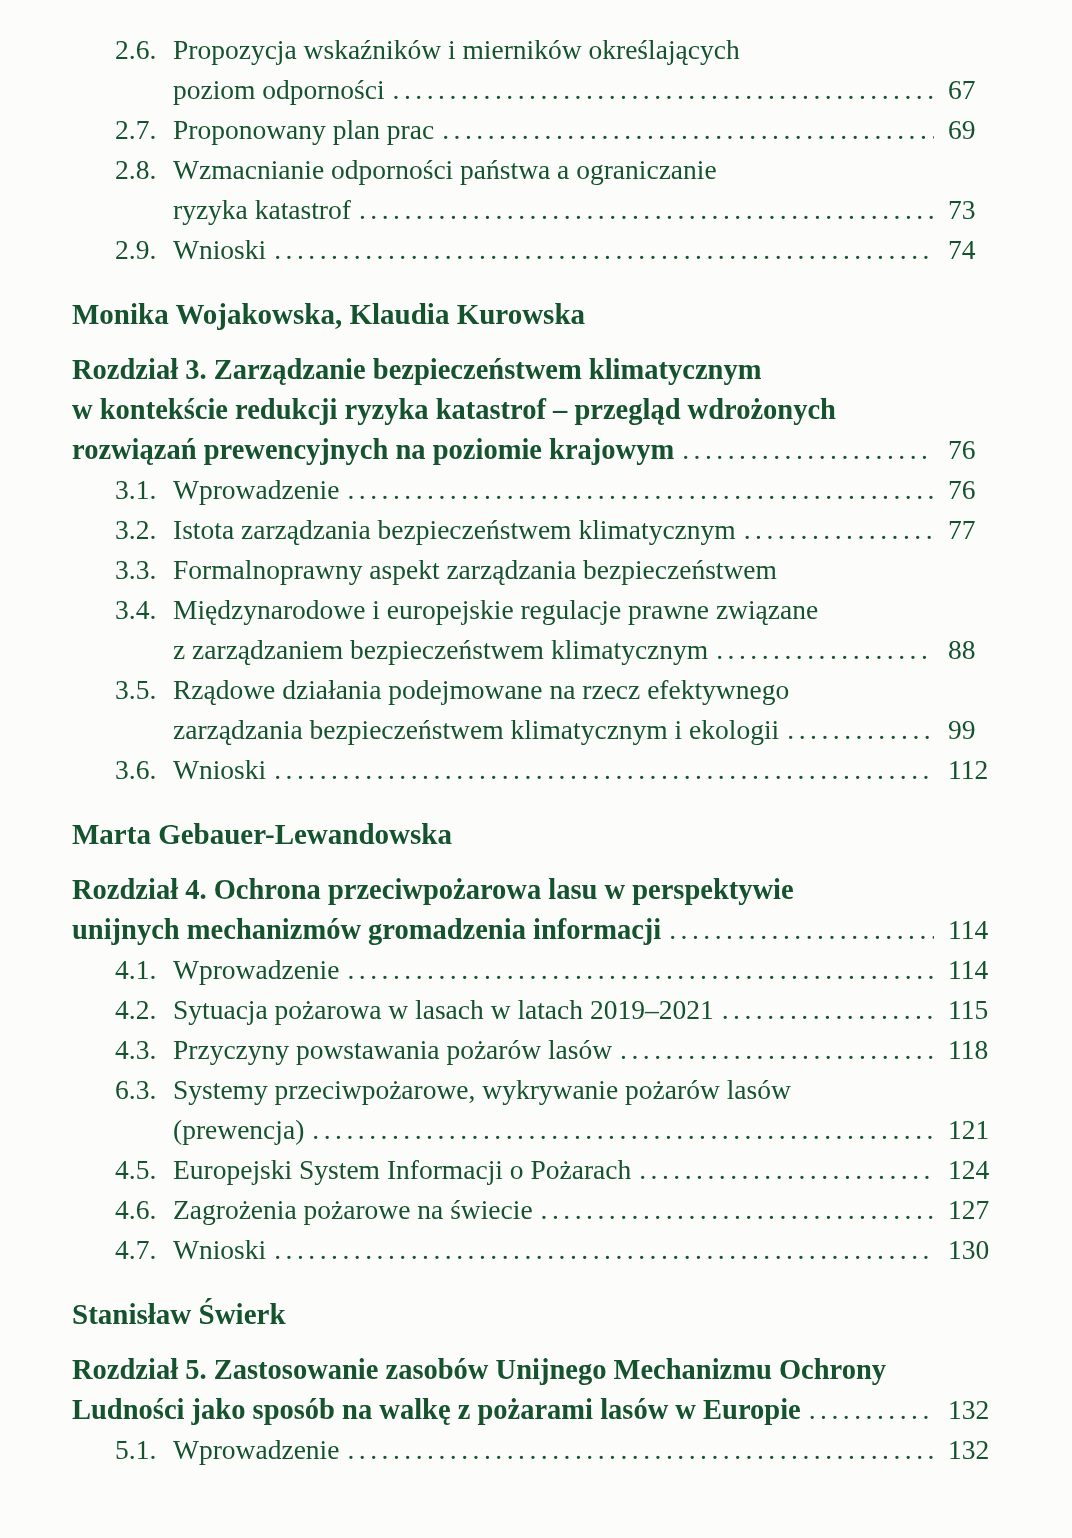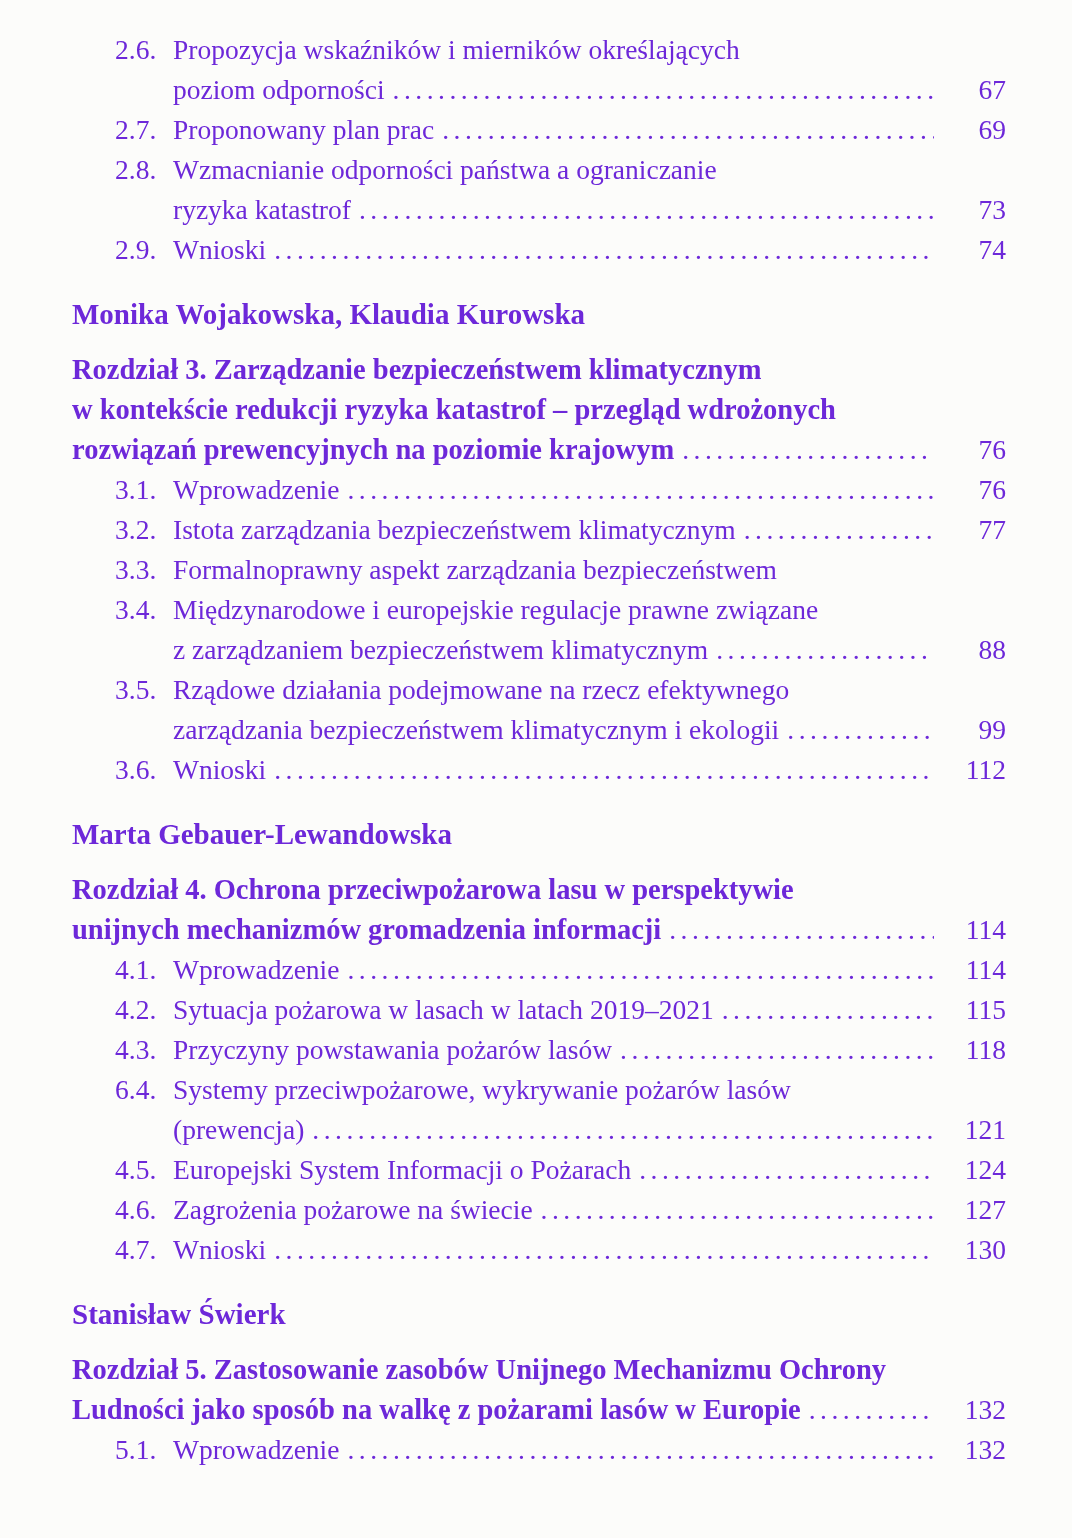--- a/index.html
+++ b/index.html
@@ -53,29 +53,28 @@
     letter-spacing: 4.5px;
     font-weight: normal;
     font-size: 27.5px;
   }
   .leader::after {
     content: "......................................................................................................................................";
   }
   .page-num {
     flex: 0 0 auto;
     min-width: 58px;
-    text-align: right;
     font-weight: normal;
     font-size: 27.5px;
   }
 </style>
 </head>
 <body>
 
-<div class="page" style="background: rgb(252, 252, 250); color: #6d28d9;">
+<div class="page" style="background: rgb(252, 252, 250); color: #14532d;">
   <div class="toc-list" id="toc-list">
       <div class="entry section">
         <div class="line">
           <span class="num">2.6.</span>
           <span class="txt">Propozycja wskaźników i mierników określających</span>
         </div>
         <div class="line cont">
           <span class="txt">poziom odporności</span>
           <span class="leader"></span>
           <span class="page-num">67</span>
@@ -212,21 +211,21 @@
       <div class="entry section">
         <div class="line">
           <span class="num">4.3.</span>
           <span class="txt">Przyczyny powstawania pożarów lasów</span>
           <span class="leader"></span>
           <span class="page-num">118</span>
         </div>
       </div>
       <div class="entry section">
         <div class="line">
-          <span class="num">6.4.</span>
+          <span class="num">6.3.</span>
           <span class="txt">Systemy przeciwpożarowe, wykrywanie pożarów lasów</span>
         </div>
         <div class="line cont">
           <span class="txt">(prewencja)</span>
           <span class="leader"></span>
           <span class="page-num">121</span>
         </div>
       </div>
       <div class="entry section">
         <div class="line">

